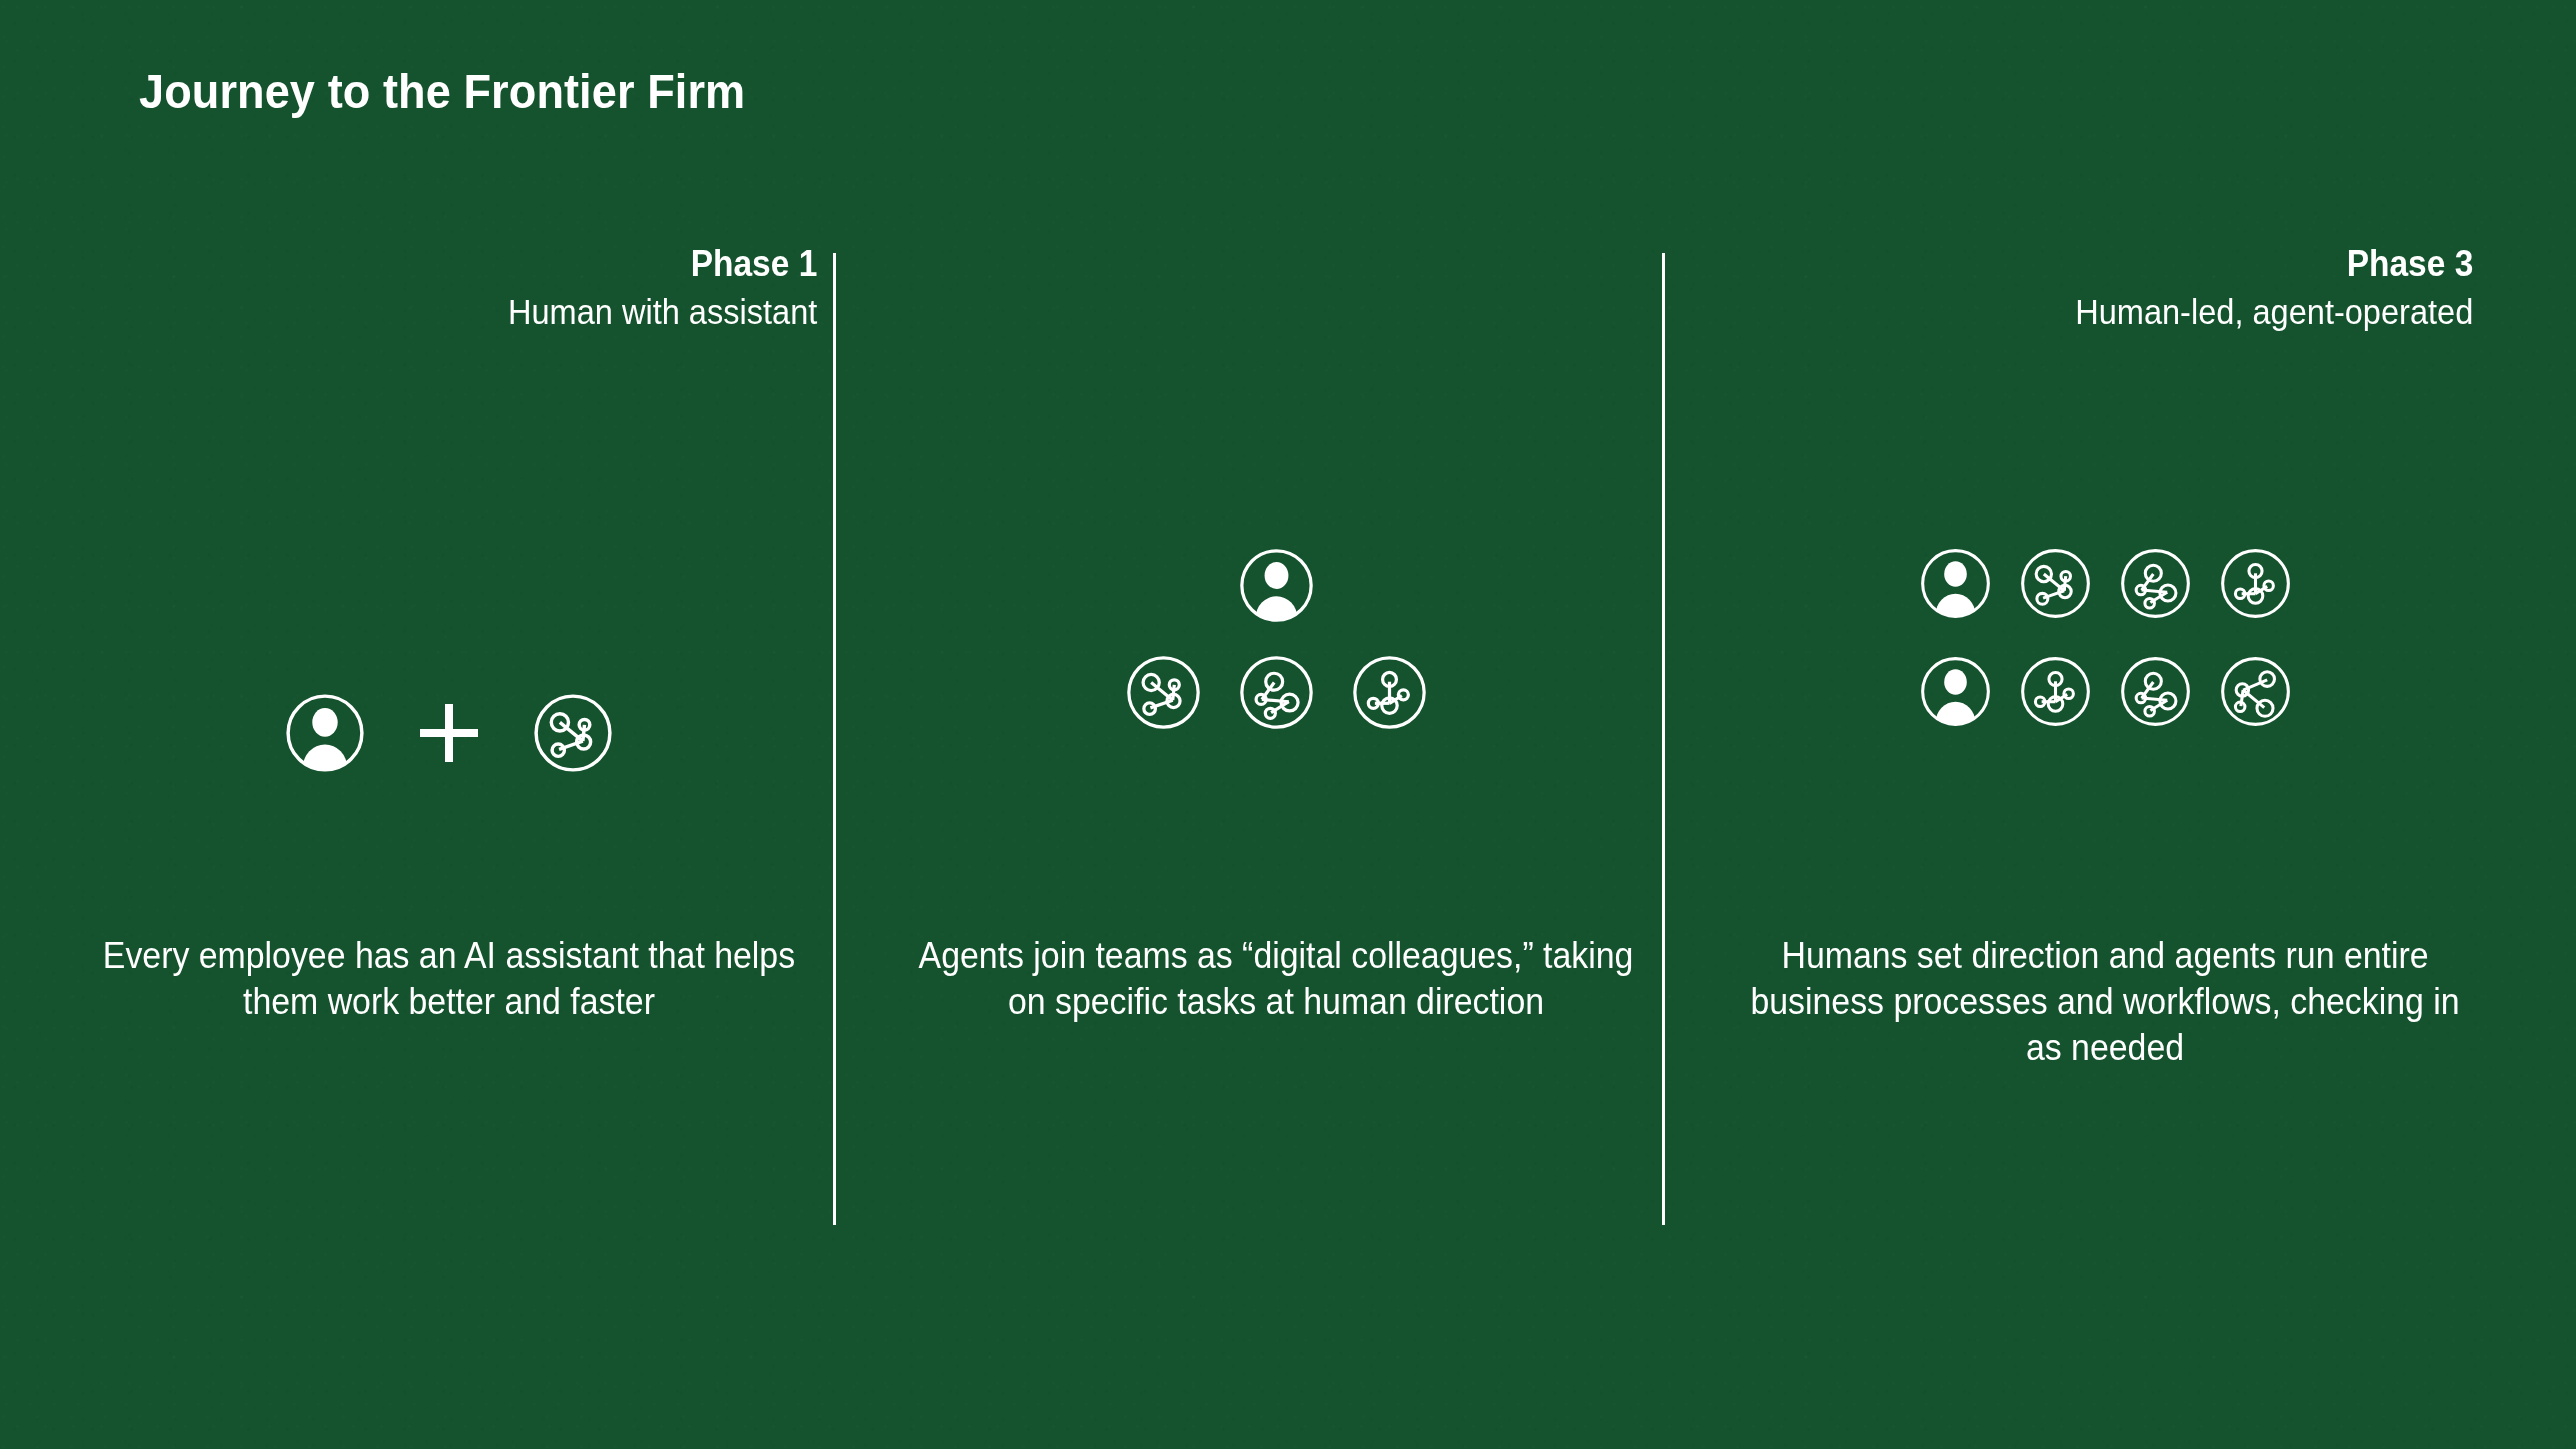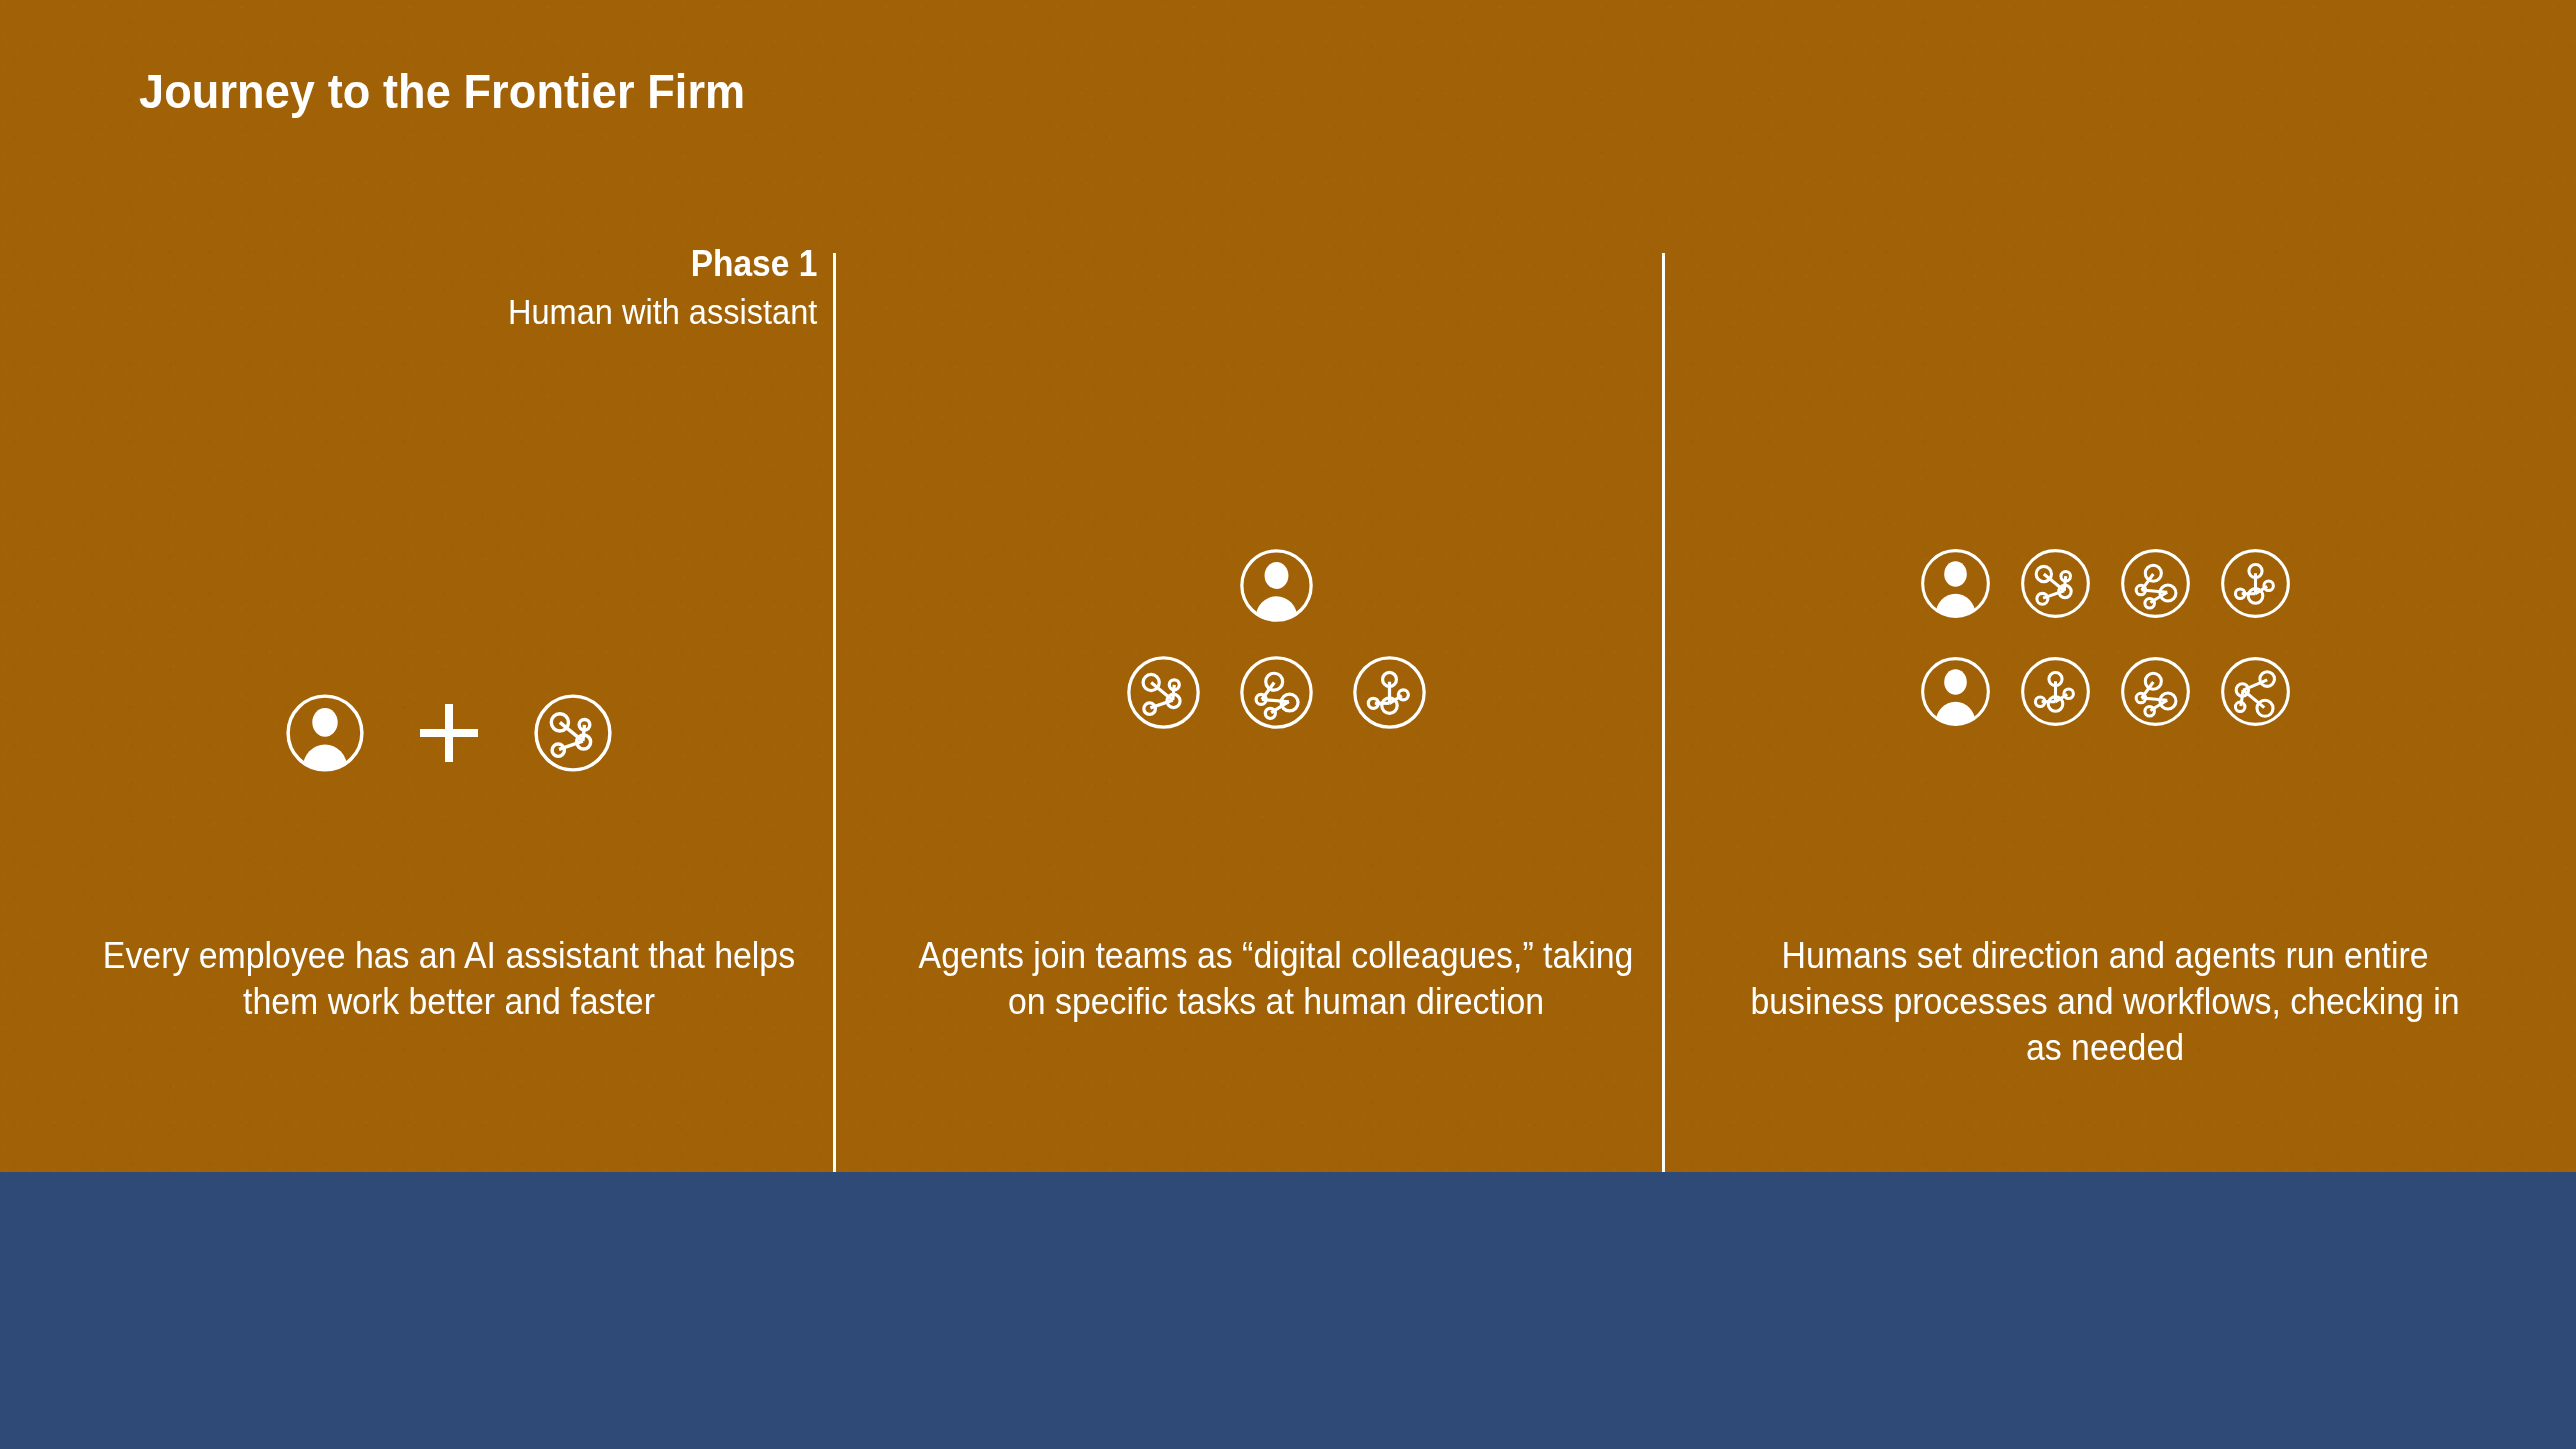--- a/index.html
+++ b/index.html
@@ -3,22 +3,22 @@
 <meta charset="utf-8">
 <style>
   html, body {
     margin: 0;
     padding: 0;
     background: #2f4a76;
   }
   #slide {
     position: relative;
     width: 2576px;
-    height: 1172px;
-    background-color: #a16207;
+    height: 1449px;
+    background-color: #14532d;
     overflow: hidden;
     font-family: "Liberation Sans", sans-serif;
     color: #ffffff;
   }
   
   #noise {
     position: absolute;
     inset: 0;
     pointer-events: none;
     opacity: .5;
@@ -166,20 +166,24 @@
   <div id="noise"></div>
 
   <div id="title">Journey to the Frontier Firm</div>
 
   <div class="divider" id="divider-1"></div>
   <div class="divider" id="divider-2"></div>
 
   <div class="column" id="column-1">
     <div class="phase-title">Phase 1</div>
     <div class="phase-subtitle">Human with assistant</div>
+  </div>
+  <div class="column" id="column-3">
+    <div class="phase-title">Phase 3</div>
+    <div class="phase-subtitle">Human-led, agent-operated</div>
   </div>
 
   <svg width="0" height="0" style="position:absolute" aria-hidden="true">
     <defs>
 
       <g id="def-person">
         <clipPath id="clip-ring">
             <circle cx="50" cy="50" r="45"></circle>
           </clipPath>
         <circle cx="50" cy="50" r="45" fill="none" stroke="#fff" stroke-width="4.2"></circle>

